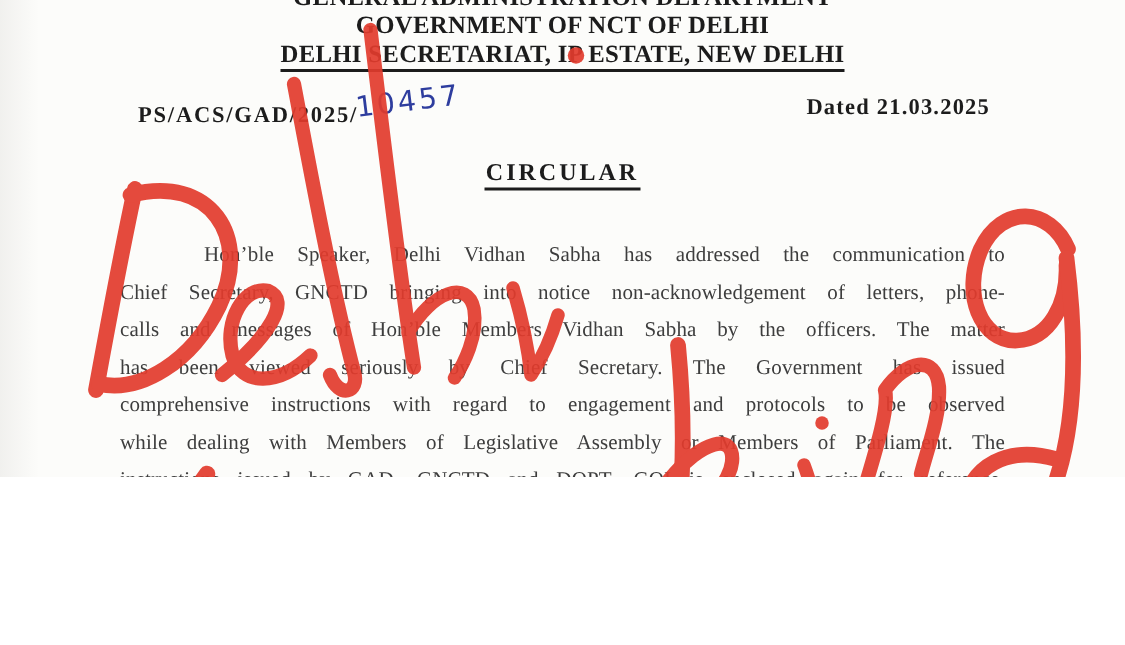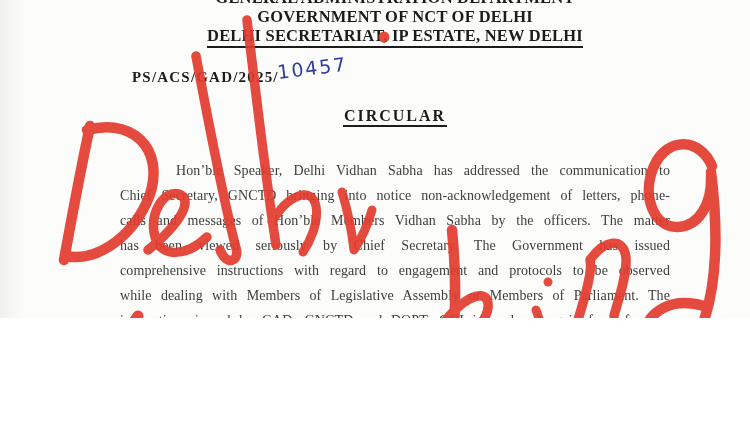--- a/index.html
+++ b/index.html
@@ -5,21 +5,20 @@
   :root{
     --paper:#fcfcfa; --ink:#3d3d3d; --head:#1c1c1c; --blue:#2e3d9e; --red:#e23b2d;
   }
   *{margin:0;padding:0;box-sizing:border-box;}
   html,body{background:#ffffff;}
   .page{
     position:relative; width:750px; height:318px; overflow:hidden;
     background:var(--paper);
     font-family:"Liberation Serif", serif;
     color:var(--ink);
-    padding-left:40px;
   }
   .page::before{ 
     content:""; position:absolute; left:0; top:0; bottom:0; width:26px;
     background:linear-gradient(90deg, rgba(90,85,80,0.07), rgba(90,85,80,0));
     z-index:1; pointer-events:none;
   }
   
   .doc-header{
     margin-top:-12px; text-align:center; line-height:19px;
     font-weight:bold; color:var(--head); font-size:16.5px; letter-spacing:0.2px;
@@ -72,20 +71,21 @@
     <div class="hline">GOVERNMENT OF NCT OF DELHI</div>
     <div class="hline underlined">
       <span>DELHI SECRETARIAT, IP ESTATE, NEW DELHI</span>
     </div>
   </div>
 
   <div class="ref-row">
     <div class="ref-left">
       <span>PS/ACS/GAD/2025/</span><span class="handwritten-no">10457</span>
     </div>
+    <div class="ref-date">Dated 21.03.2025</div>
   </div>
 
   <div class="circular-title">
     <span>CIRCULAR</span>
   </div>
 
   <div class="body-text">
     <div class="para">
         <div class="para-line first">Hon’ble Speaker, Delhi Vidhan Sabha has addressed the communication to</div>
         <div class="para-line">Chief Secretary, GNCTD bringing into notice non-acknowledgement of letters, phone-</div>

